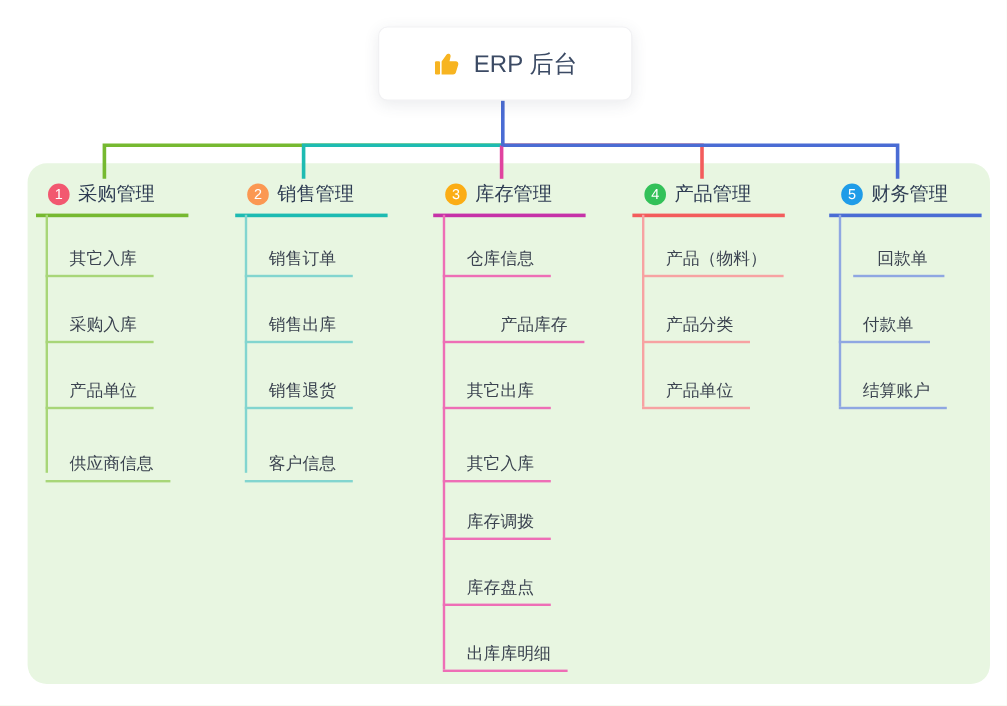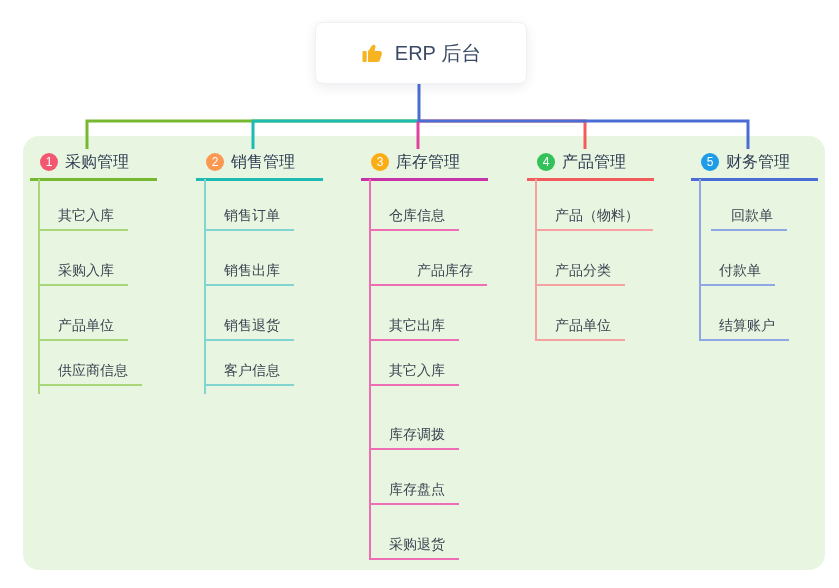--- a/index.html
+++ b/index.html
@@ -42,21 +42,21 @@
     color:#fff;font-size:12px;font-weight:500;line-height:18px;
   }
   .trunk{position:absolute;left:8px;top:179px;width:2px;background:#ccc;}
   .t1,.t2{height:215px}.t3{height:379px}.t4,.t5{height:160px}
   .child{
     position:absolute;left:8px;height:25px;line-height:22px;
     padding:0 14px 0 20px;white-space:nowrap;width:max-content;
     border-bottom:2px solid #ccc;
     font-size:14px;color:#3b4350;cursor:pointer;
   }
-  .r0{top:204px}.r1{top:259px}.r2{top:314px}.r3{top:359px}
+  .r0{top:204px}.r1{top:259px}.r2{top:314px}.r3{top:375px}
   .r4{top:423px}.r5{top:478px}.r6{top:533px}
 </style>
 </head>
 <body>
 
 <div class="panel" style="background: rgb(232, 246, 225);"></div>
 
 <svg class="wires" width="839" height="588" viewBox="0 0 839 588">
   <path fill="none" stroke-width="3" d="M87 149 L87 121 L419 121" stroke="#76b930"></path>
   <path fill="none" stroke-width="3" d="M253 149 L253 121 L419 121" stroke="#1dbbb2"></path>
@@ -107,21 +107,21 @@
     <span class="badge" style="background: rgb(251, 173, 21);">3</span>
     <span>库存管理</span>
   </div>
   <div class="trunk t3" style="background: rgb(238, 110, 182);"></div>
   <div class="child r0" style="border-bottom-color: rgb(238, 110, 182); text-align: right;">仓库信息</div>
   <div class="child r1" style="border-bottom-color: rgb(238, 110, 182); padding-left: 48px;">产品库存</div>
   <div class="child r2" style="border-bottom-color: rgb(238, 110, 182);">其它出库</div>
   <div class="child r3" style="border-bottom-color: rgb(238, 110, 182);">其它入库</div>
   <div class="child r4" style="border-bottom-color: rgb(238, 110, 182);">库存调拨</div>
   <div class="child r5" style="border-bottom-color: rgb(238, 110, 182);">库存盘点</div>
-  <div class="child r6" style="border-bottom-color: rgb(238, 110, 182);">采购退货</div>
+  <div class="child r6" style="border-bottom-color: rgb(238, 110, 182);">出库库明细</div>
 </div>
 
 <div class="branch bx4">
   <div class="bhead" style="border-bottom-color: rgb(243, 92, 92);">
     <span class="badge" style="background: rgb(51, 193, 89);">4</span>
     <span>产品管理</span>
   </div>
   <div class="trunk t4" style="background: rgb(247, 162, 162);"></div>
   <div class="child r0" style="border-bottom-color: rgb(247, 162, 162);">产品（物料）</div>
   <div class="child r1" style="border-bottom-color: rgb(247, 162, 162);">产品分类</div>

